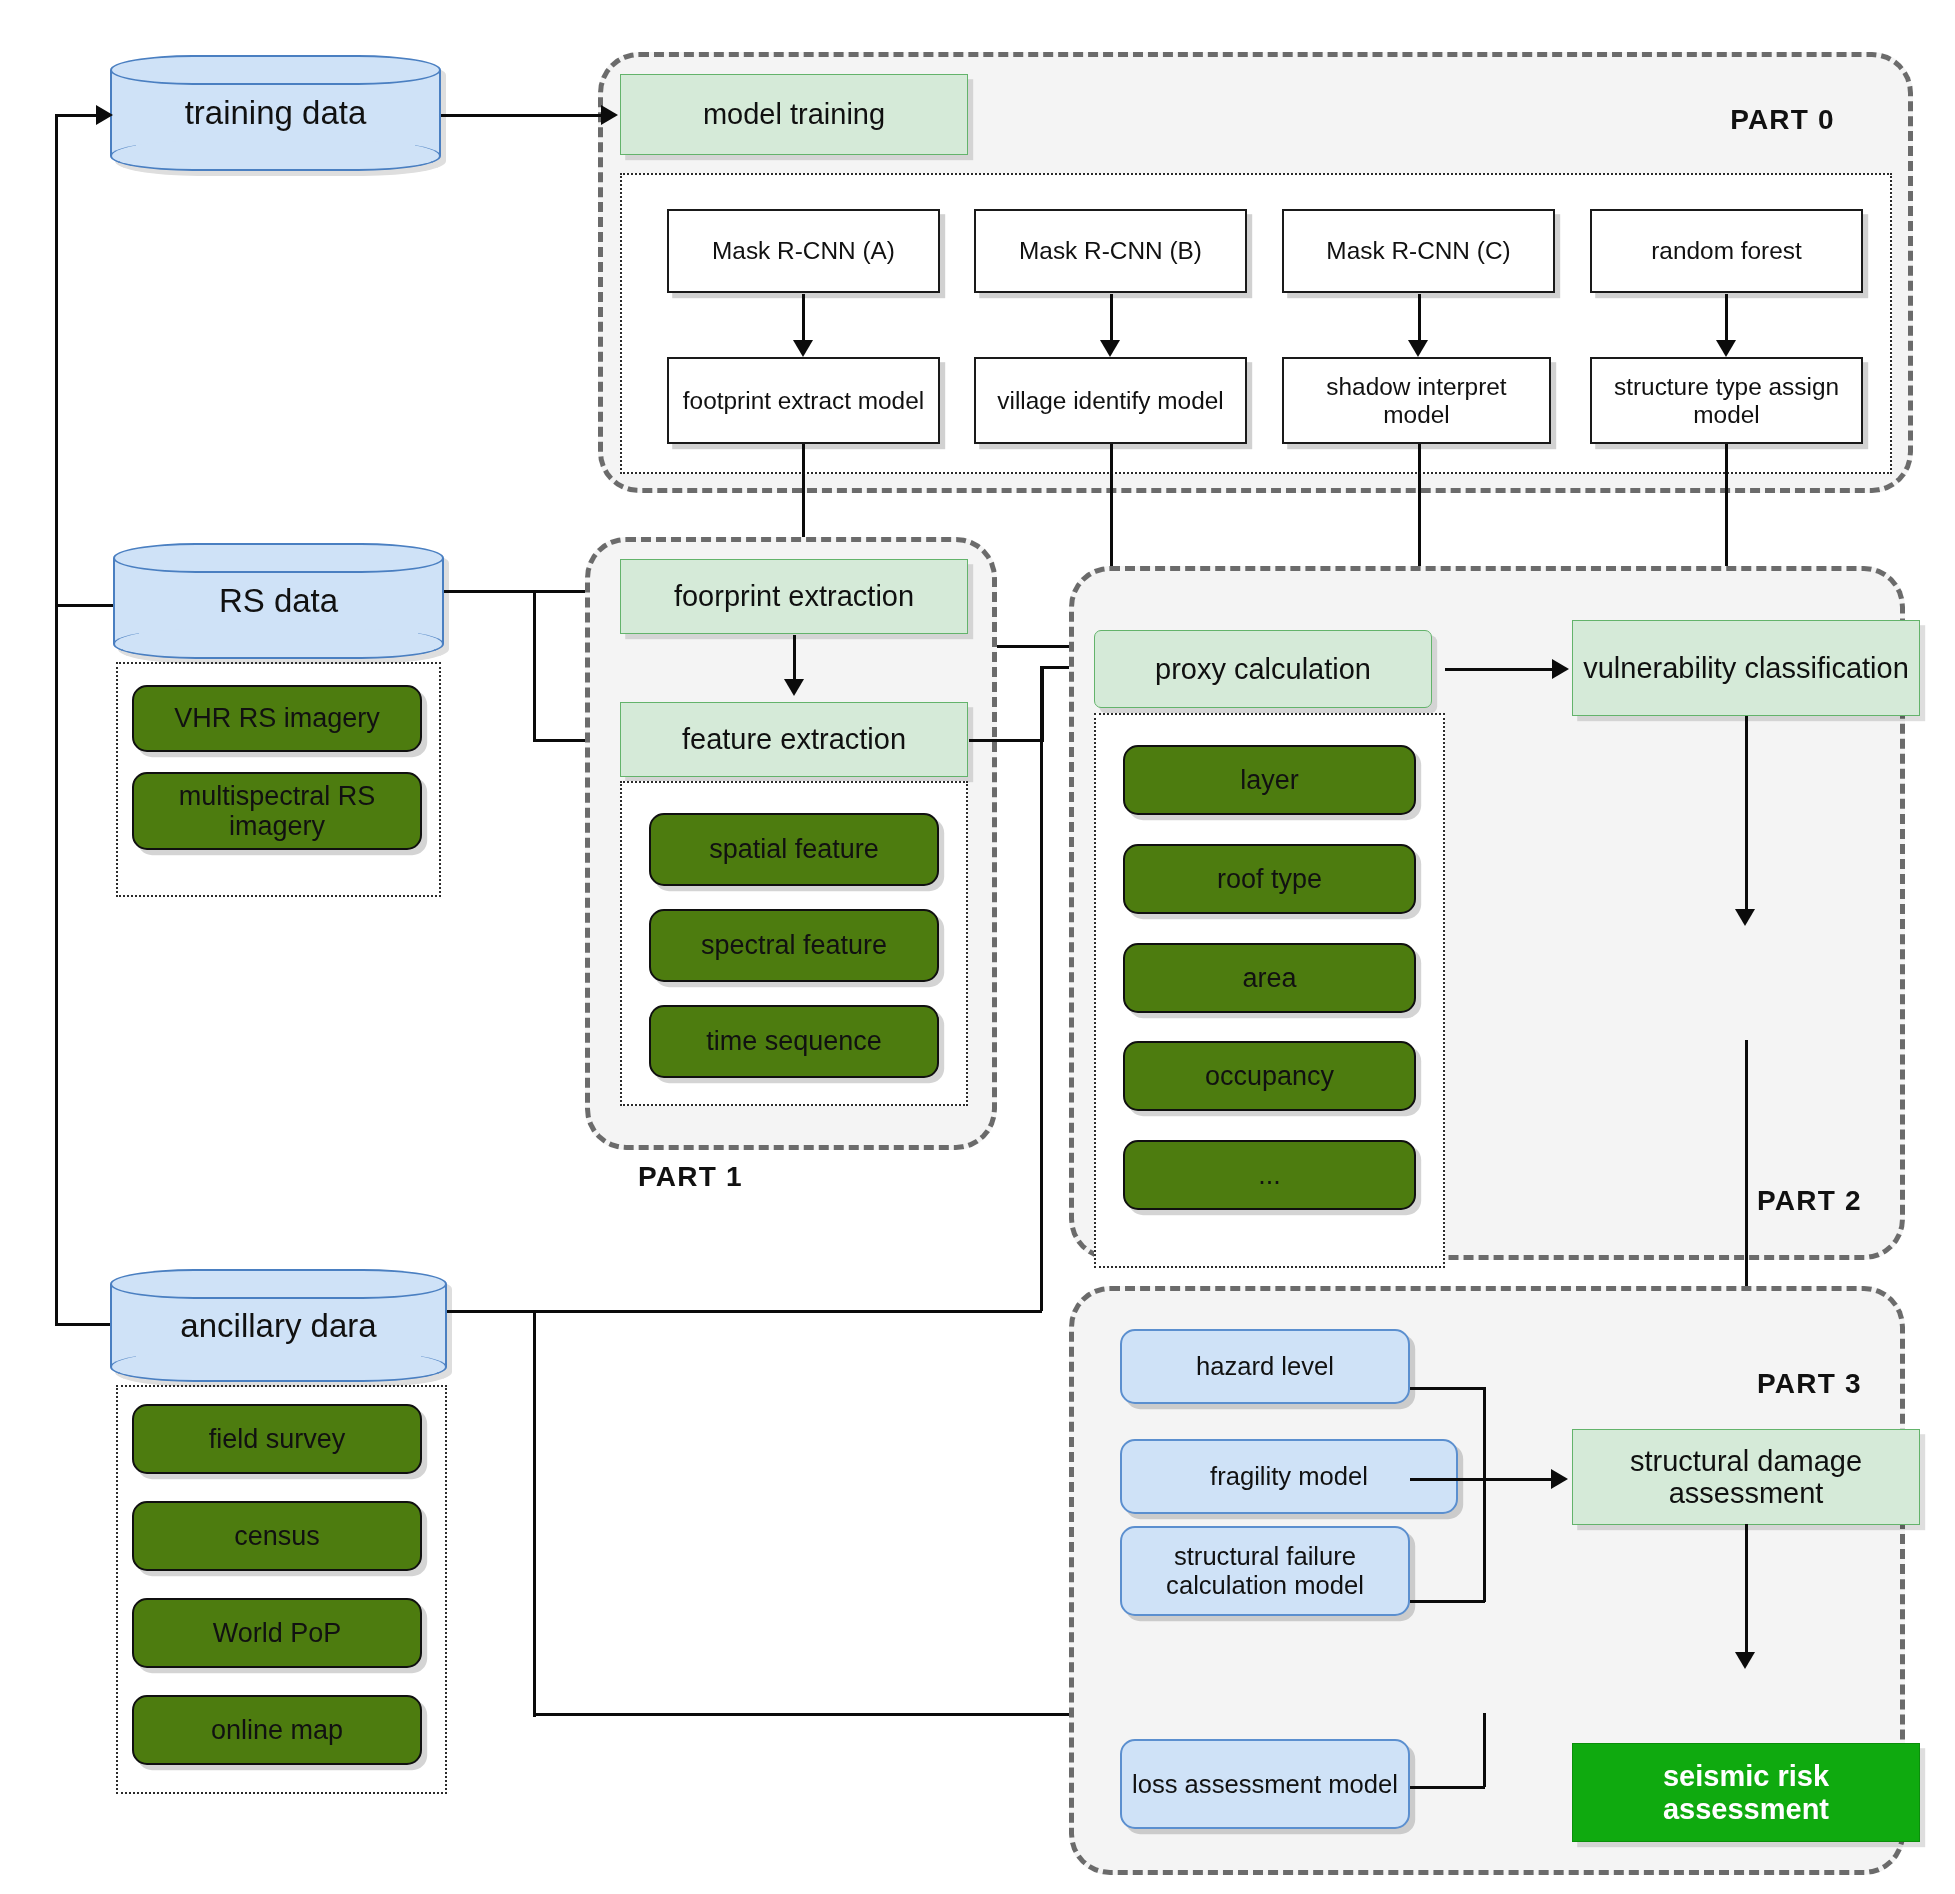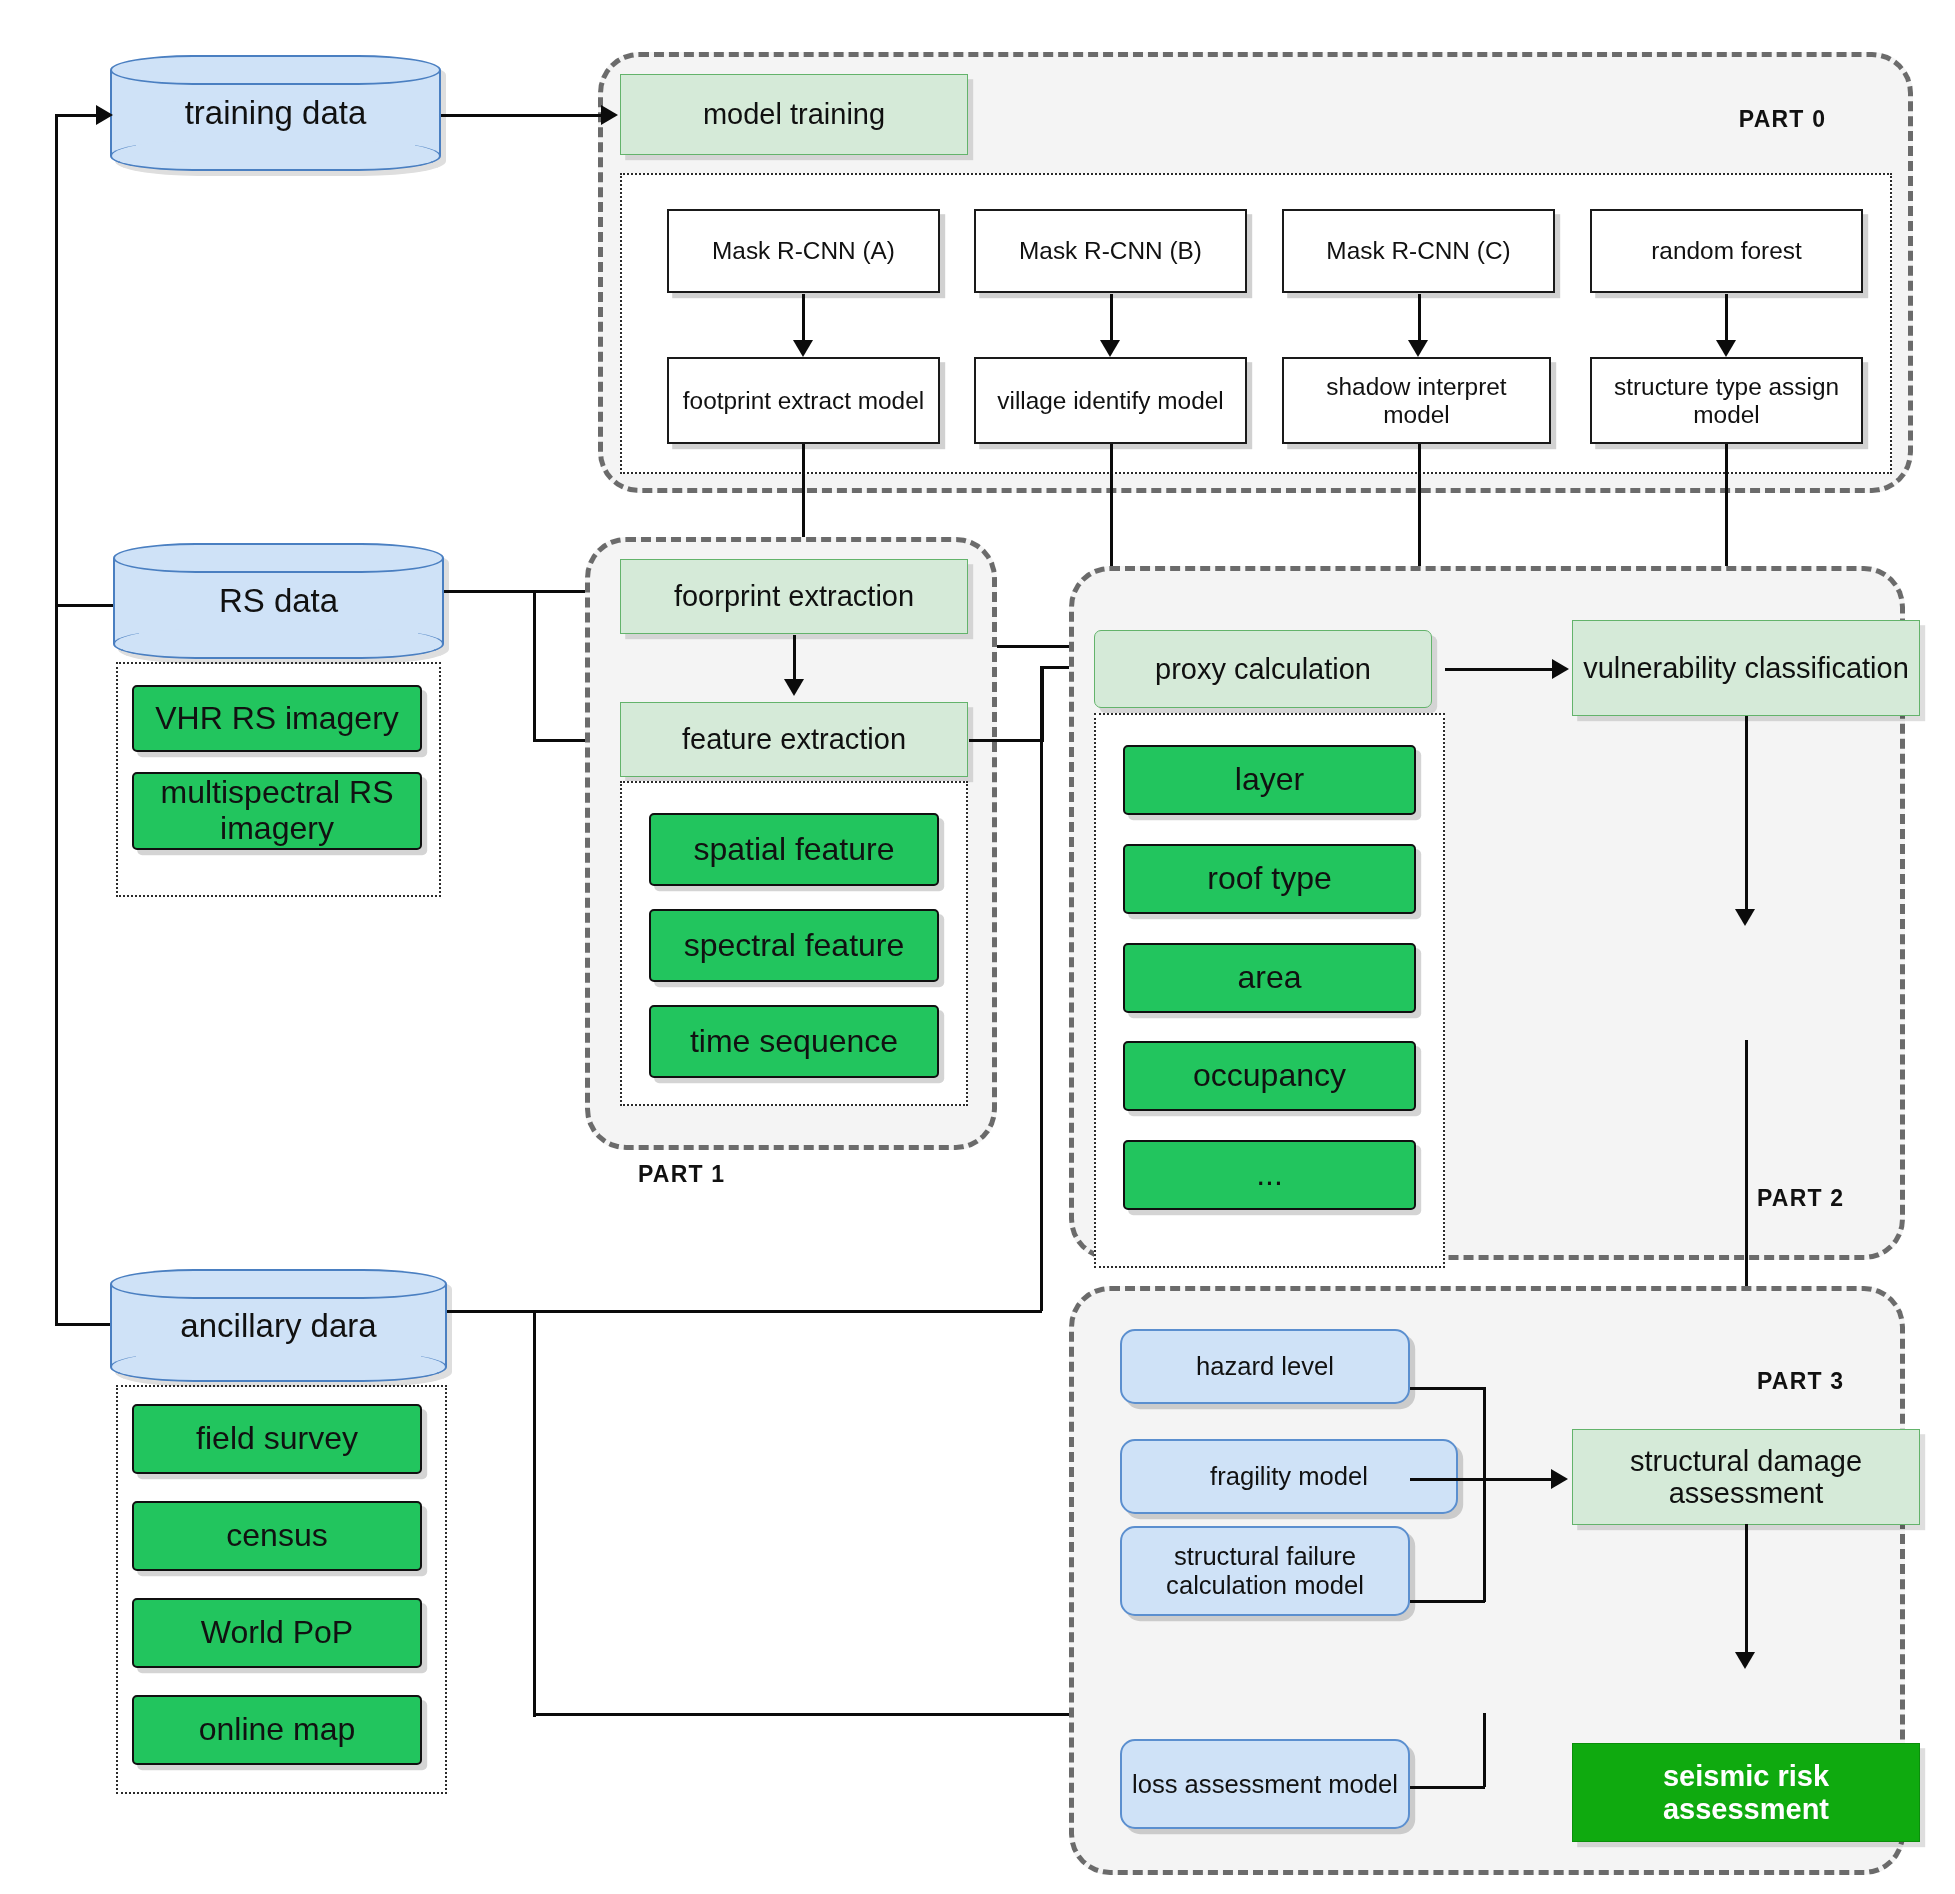--- a/index.html
+++ b/index.html
@@ -34,40 +34,40 @@
   }
 
   
   .rect{
     background:#ffffff;border:2.3px solid #1a1a1a;
     box-shadow:5.2px 5.2px 0 0 rgba(0,0,0,.18);
     color:#111;font-size:24.4px;
   }
   
   .pill{
-    background:#22c55e;border:2.9px solid #101010;border-radius:5px;
+    background:#4d7c0f;border:2.9px solid #101010;border-radius:15px;
     box-shadow:5.2px 5.2px 0 0 rgba(0,0,0,.17);
-    color:#111;font-size:32px;
+    color:#111;font-size:27px;
   }
   
   .bpill{
     background:#cfe2f7;border:2.3px solid #5b8fcf;border-radius:15px;
     box-shadow:5.2px 5.2px 0 0 rgba(0,0,0,.17);
     color:#111;font-size:25.6px;
   }
 
   
   .cyl{filter:drop-shadow(5.2px 5.2px 0 rgba(0,0,0,.13));}
   .cyl .cbody{position:absolute;left:0;right:0;top:15px;bottom:15px;background:#cfe2f7;border-left:2.3px solid #4a7fc1;border-right:2.3px solid #4a7fc1;}
   .cyl .ctop{position:absolute;left:0;right:0;top:0;height:30px;background:#cfe2f7;border:2.3px solid #4a7fc1;border-radius:50%/100%;box-sizing:border-box;}
   .cyl .cbot{position:absolute;left:0;right:0;bottom:0;height:30px;background:#cfe2f7;border:2.3px solid #4a7fc1;border-radius:50%/100%;box-sizing:border-box;border-top:none;}
   .cyl .clabel{position:absolute;left:0;right:0;top:0;bottom:0;display:flex;align-items:center;justify-content:center;font-size:33px;color:#111;}
 
   
-  .partlbl{font-size:23px;font-weight:bold;color:#111;letter-spacing:1.2px;}
+  .partlbl{font-size:28px;font-weight:bold;color:#111;letter-spacing:1.2px;}
 
   
   .ln{background:#0b0b0b;position:absolute;}
   .lh{height:2.9px;}
   .lv{width:2.9px;}
   .ah{position:absolute;width:0;height:0;border-top:10.5px solid transparent;border-bottom:10.5px solid transparent;border-left:17.4px solid #0b0b0b;}
   .av{position:absolute;width:0;height:0;border-left:10.5px solid transparent;border-right:10.5px solid transparent;border-top:17.4px solid #0b0b0b;}
 </style>
 </head>
 <body>

